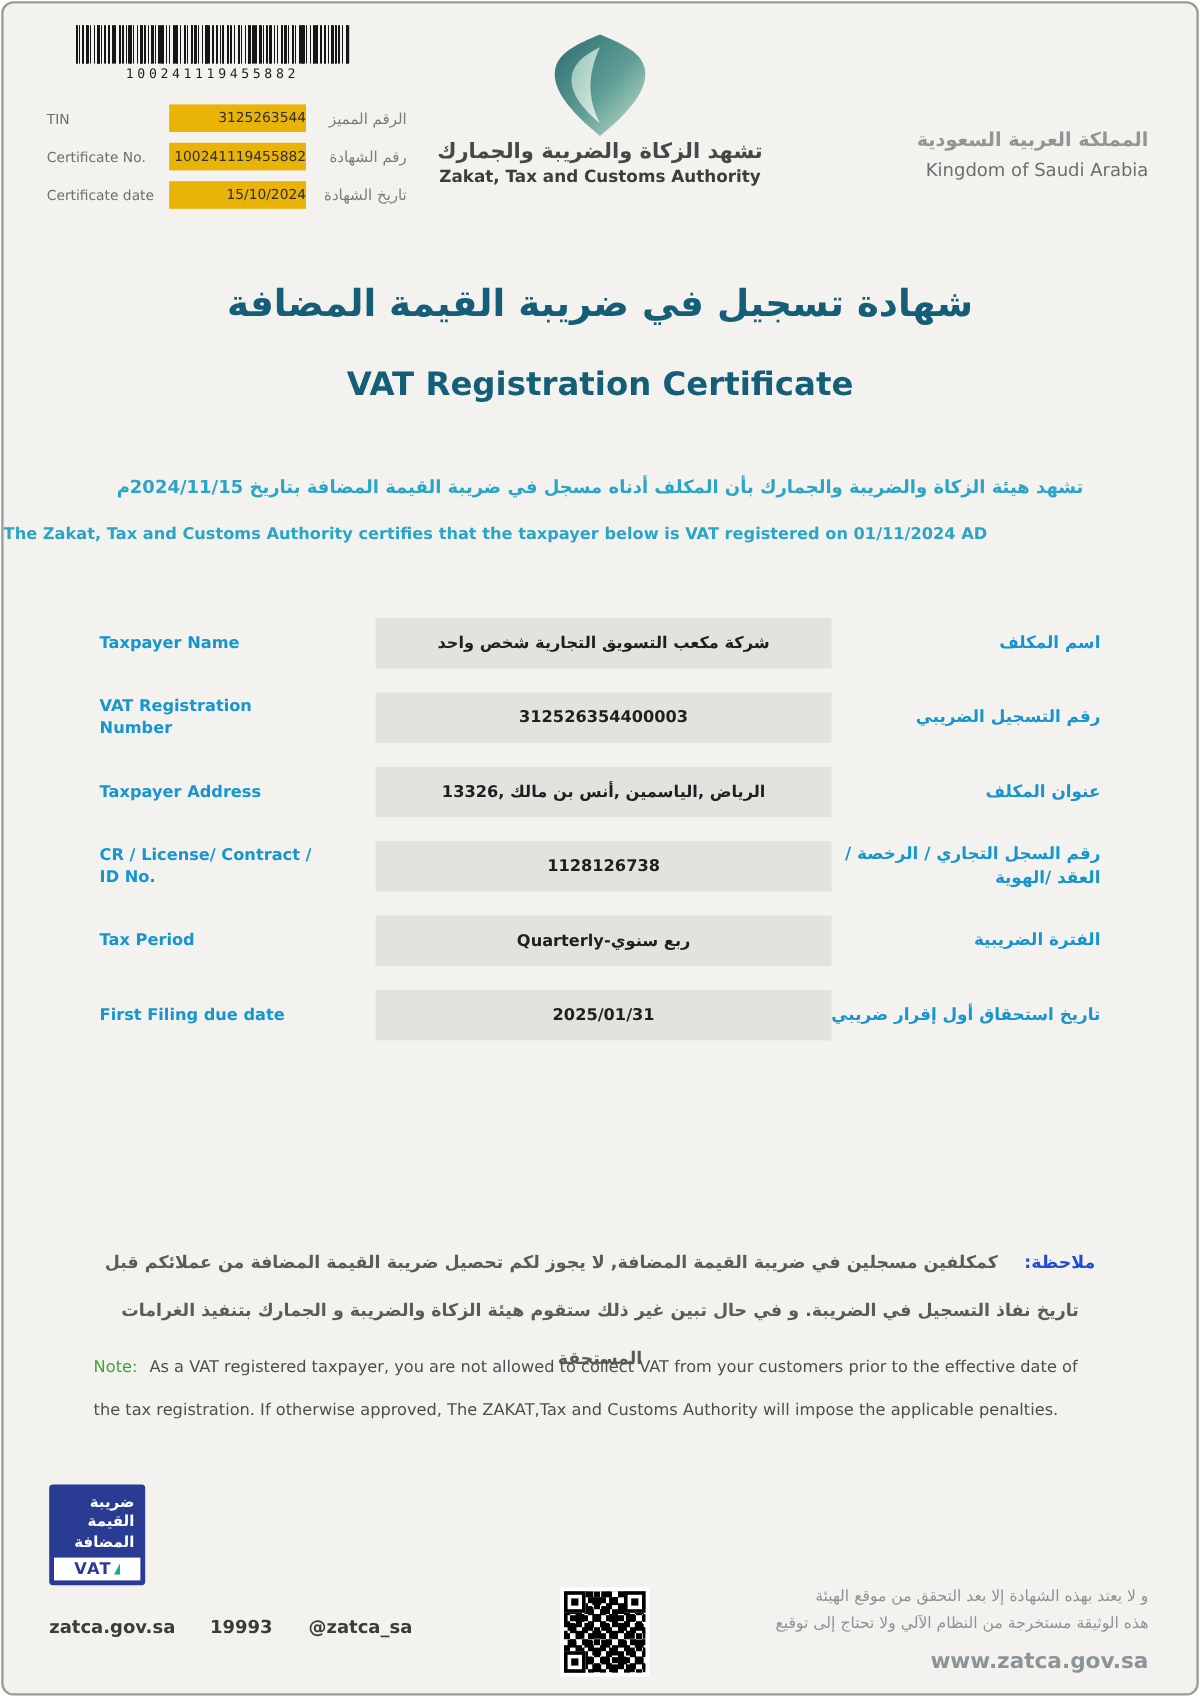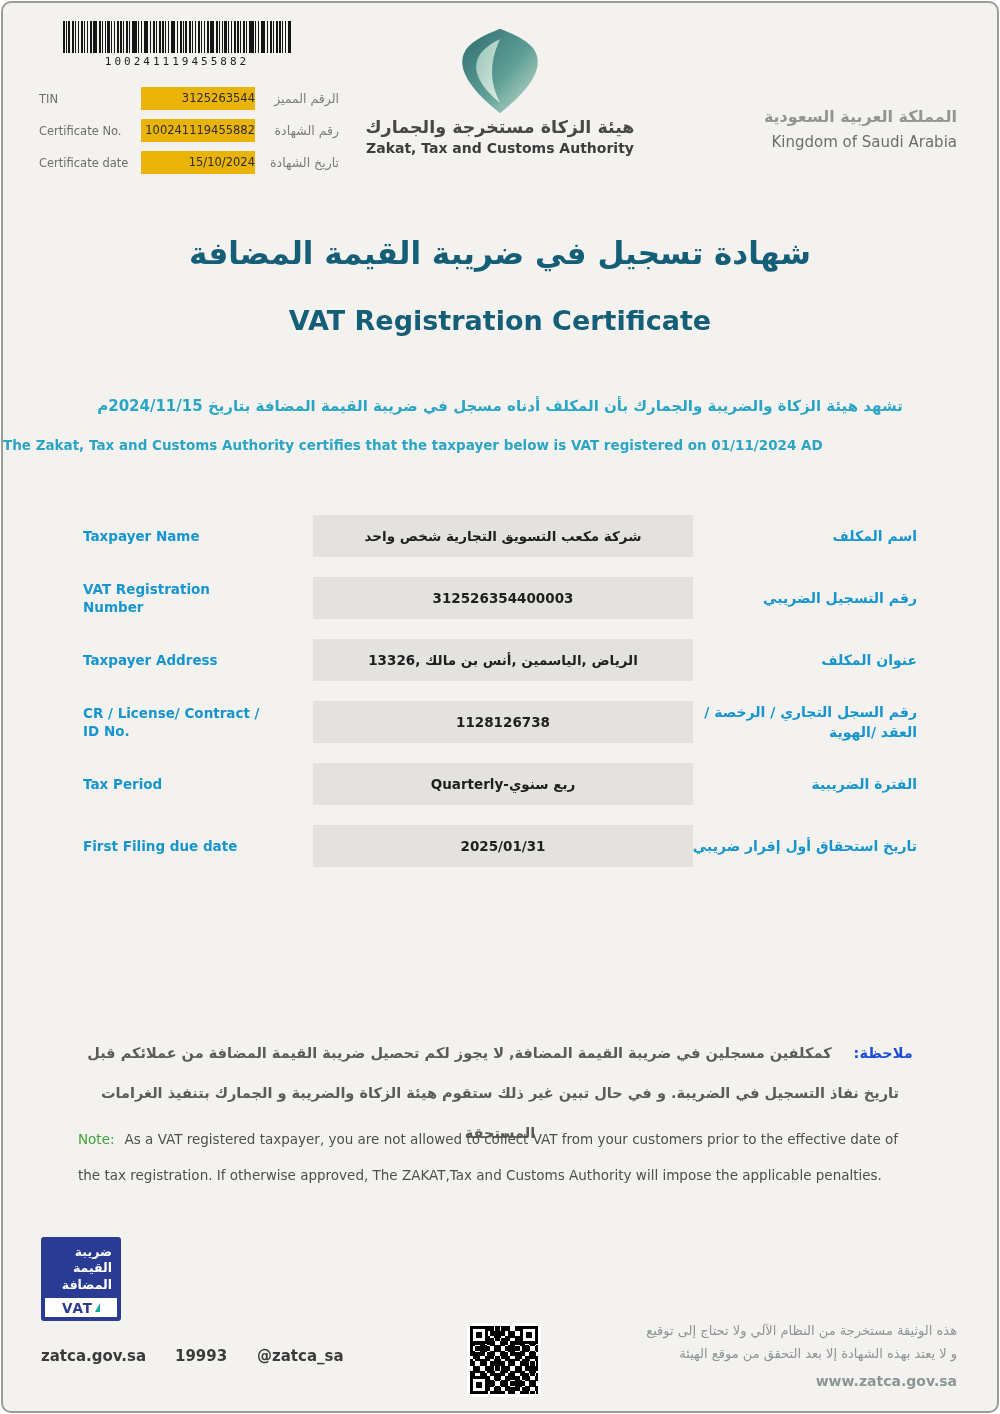--- a/index.html
+++ b/index.html
@@ -119,21 +119,21 @@
     position:absolute; width:18px; height:18px; border:3px solid #000; background:#fff;
   }
   .qr-finder::after {
     content:""; position:absolute; left:3px; top:3px; width:6px; height:6px; background:#000;
   }
   .qr-finder.tl { left:0; top:0; }
   .qr-finder.tr { right:0; top:0; }
   .qr-finder.bl { left:0; bottom:0; }
 
   .disclaimer { position:absolute; right:40px; top:1316px; text-align:right; font-size:13px; color:#8b9598; line-height:1.8; }
-  .disclaimer-site { margin-top:3px; font-weight:bold; font-size:14px; color:#8b9598; }
+  .disclaimer-site { margin-top:3px; font-weight:bold; font-size:18px; color:#8b9598; }
 </style>
 </head>
 <body>
 
 <div class="page">
 
   <div class="barcode">
     <div class="barcode-bars"></div>
     <div class="barcode-number">100241119455882</div>
   </div>
@@ -165,21 +165,21 @@
           <stop offset="100%" stop-color="#cfe3d2"></stop>
         </linearGradient>
         <linearGradient id="zg2" x1="0%" y1="0%" x2="100%" y2="100%">
           <stop offset="0%" stop-color="#9ccabb"></stop>
           <stop offset="100%" stop-color="#eaf2e8"></stop>
         </linearGradient>
       </defs>
       <path fill="url(#zg1)" d="M50 2 C70 10 86 18 91 30 C97 45 90 66 50 98 C10 66 3 45 9 30 C14 18 30 10 50 2 Z"></path>
       <path fill="url(#zg2)" opacity="0.92" d="M50 14 C38 40 38 62 50 86 C28 68 20 52 24 38 C27 28 37 20 50 14 Z"></path>
     </svg>
-    <div class="authority-ar" dir="rtl">هيئة الزكاة مستخرجة والجمارك</div>
+    <div class="authority-ar" dir="rtl">تشهد الزكاة والضريبة والجمارك</div>
     <div class="authority-en">Zakat, Tax and Customs Authority</div>
   </div>
 
   <div class="kingdom">
     <div class="kingdom-ar" dir="rtl">المملكة العربية السعودية</div>
     <div class="kingdom-en">Kingdom of Saudi Arabia</div>
   </div>
 
   <div class="title-ar" dir="rtl">شهادة تسجيل في ضريبة القيمة المضافة</div>
   <div class="title-en">VAT Registration Certificate</div>
@@ -247,18 +247,18 @@
   <div class="footer-phone">19993</div>
   <div class="footer-social">@zatca_sa</div>
 
   <div class="qr">
     <span class="qr-finder tl"></span>
     <span class="qr-finder tr"></span>
     <span class="qr-finder bl"></span>
   </div>
 
   <div class="disclaimer">
+    <div dir="rtl">و لا يعتد بهذه الشهادة إلا بعد التحقق من موقع الهيئة</div>
     <div dir="rtl">هذه الوثيقة مستخرجة من النظام الآلي ولا تحتاج إلى توقيع</div>
-    <div dir="rtl">و لا يعتد بهذه الشهادة إلا بعد التحقق من موقع الهيئة</div>
     <div class="disclaimer-site">www.zatca.gov.sa</div>
   </div>
 
 </div>
 
 </body></html>

